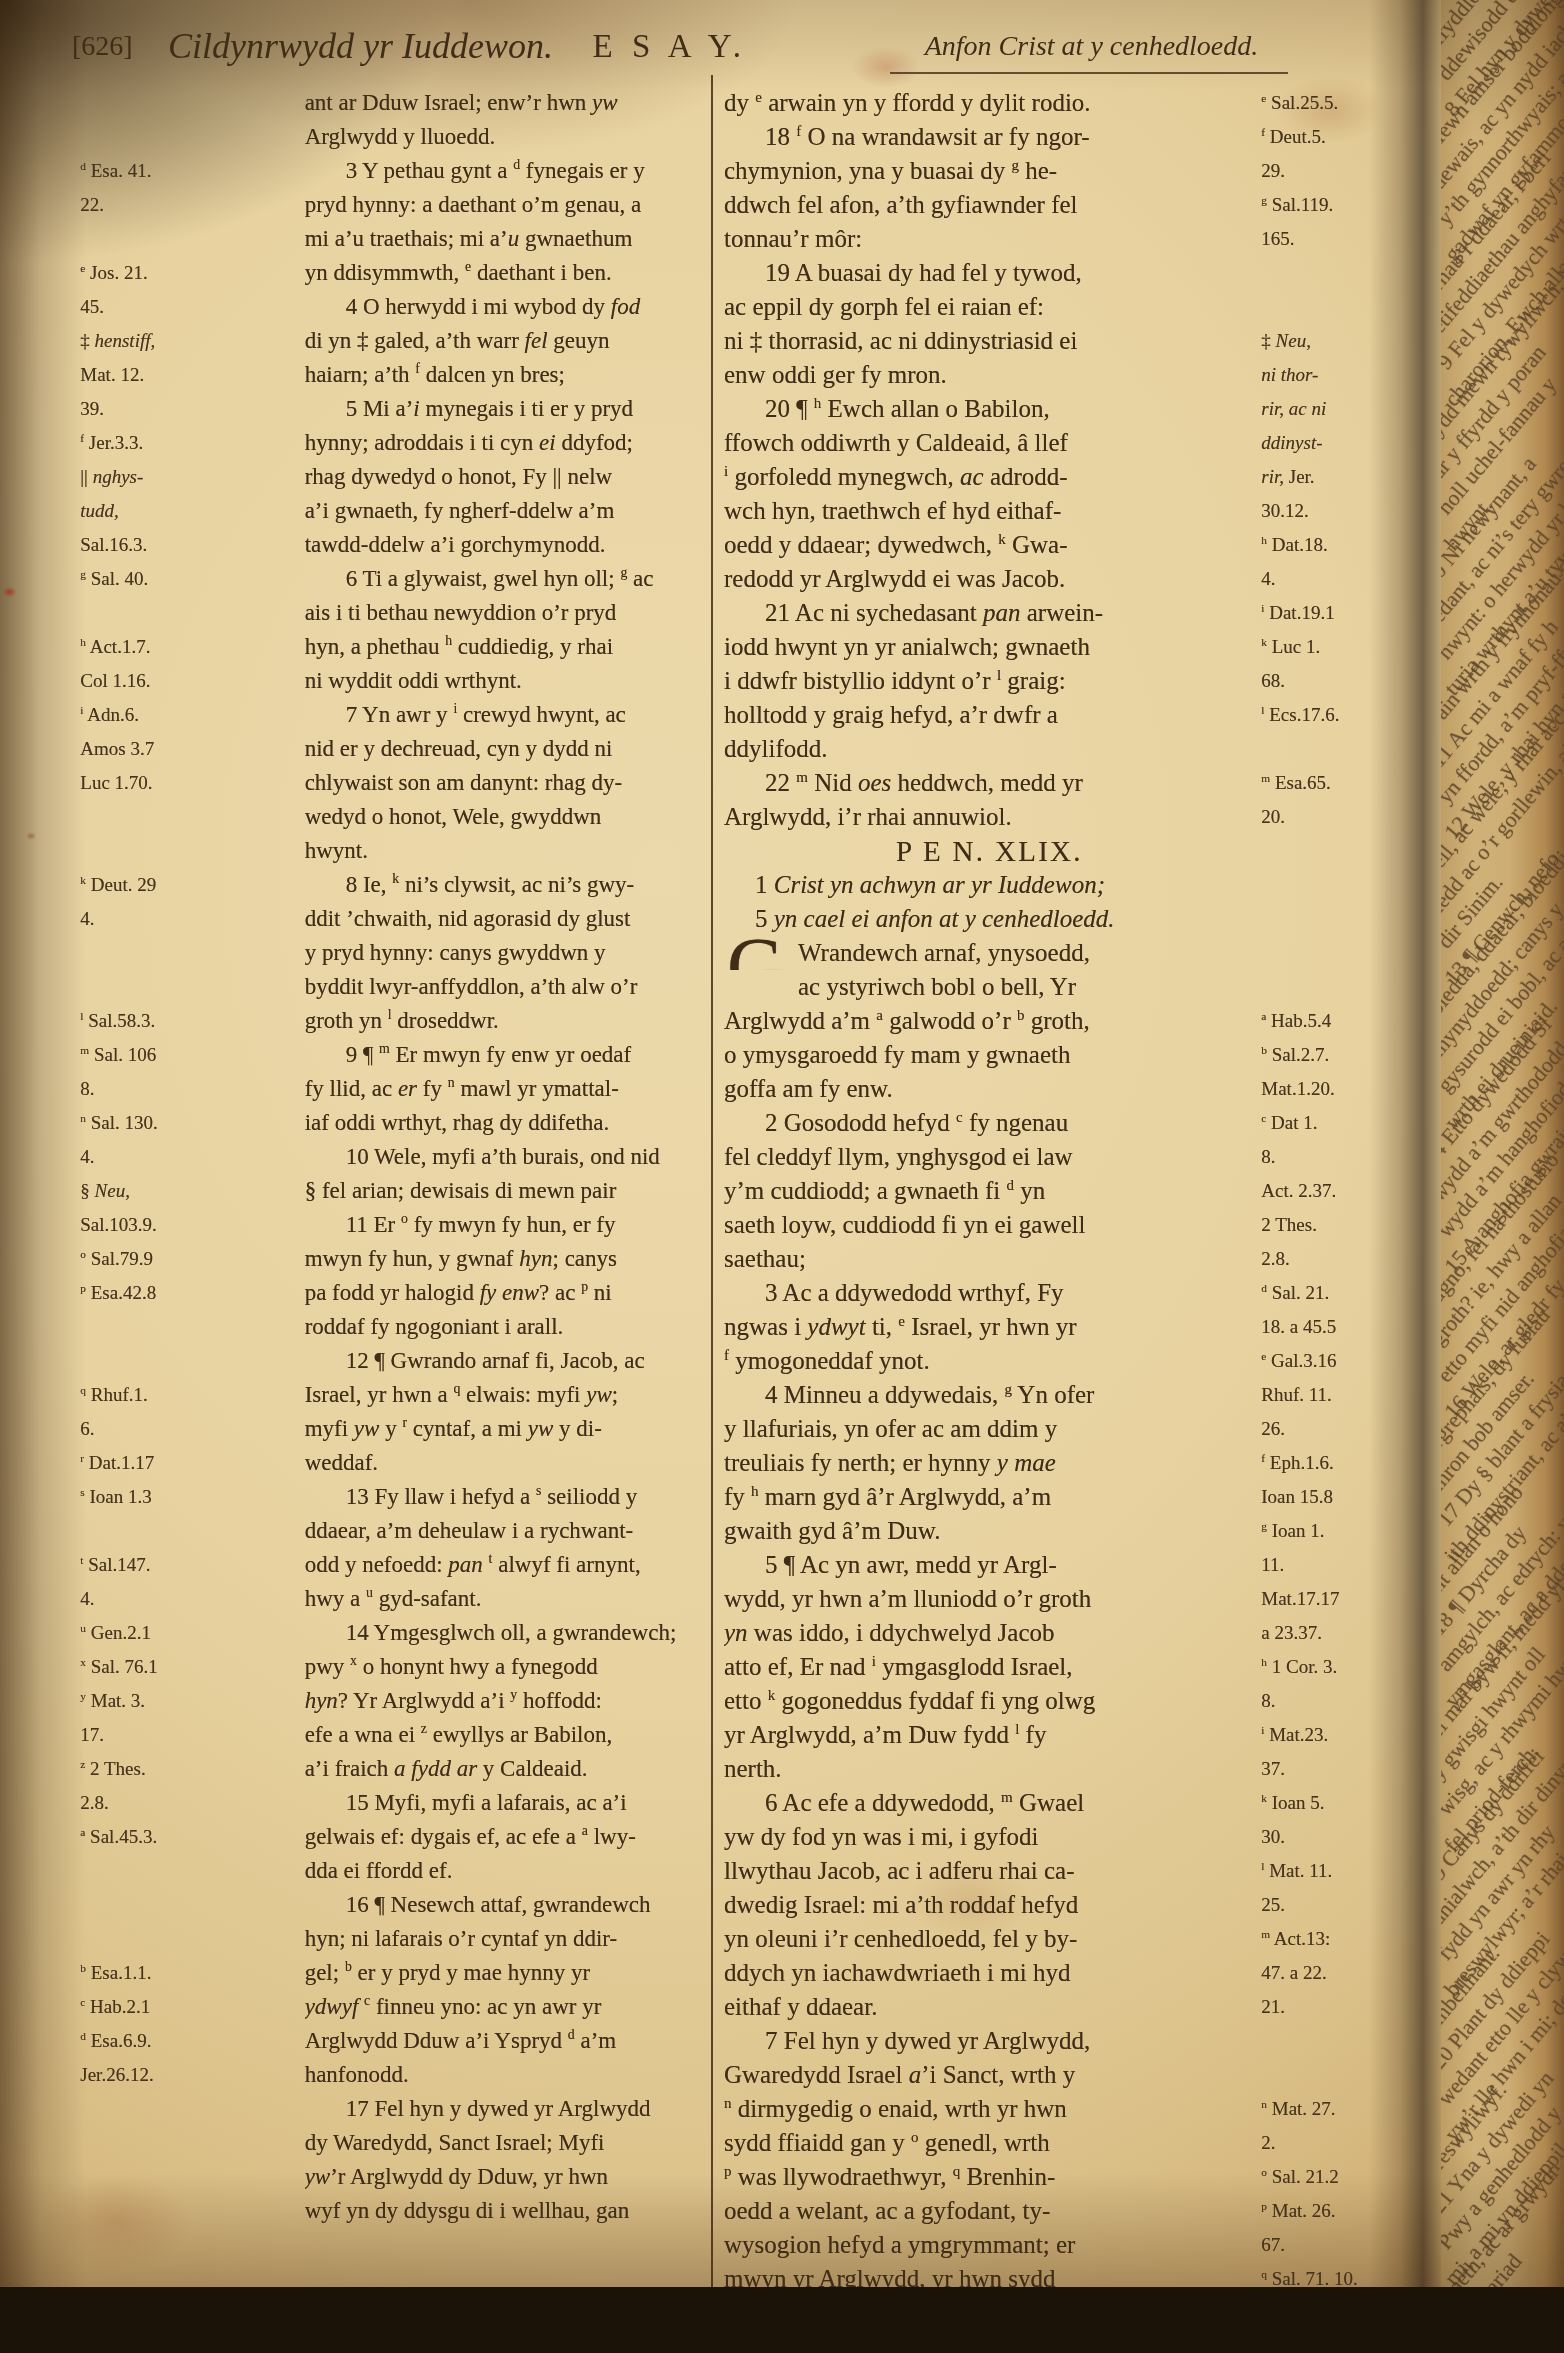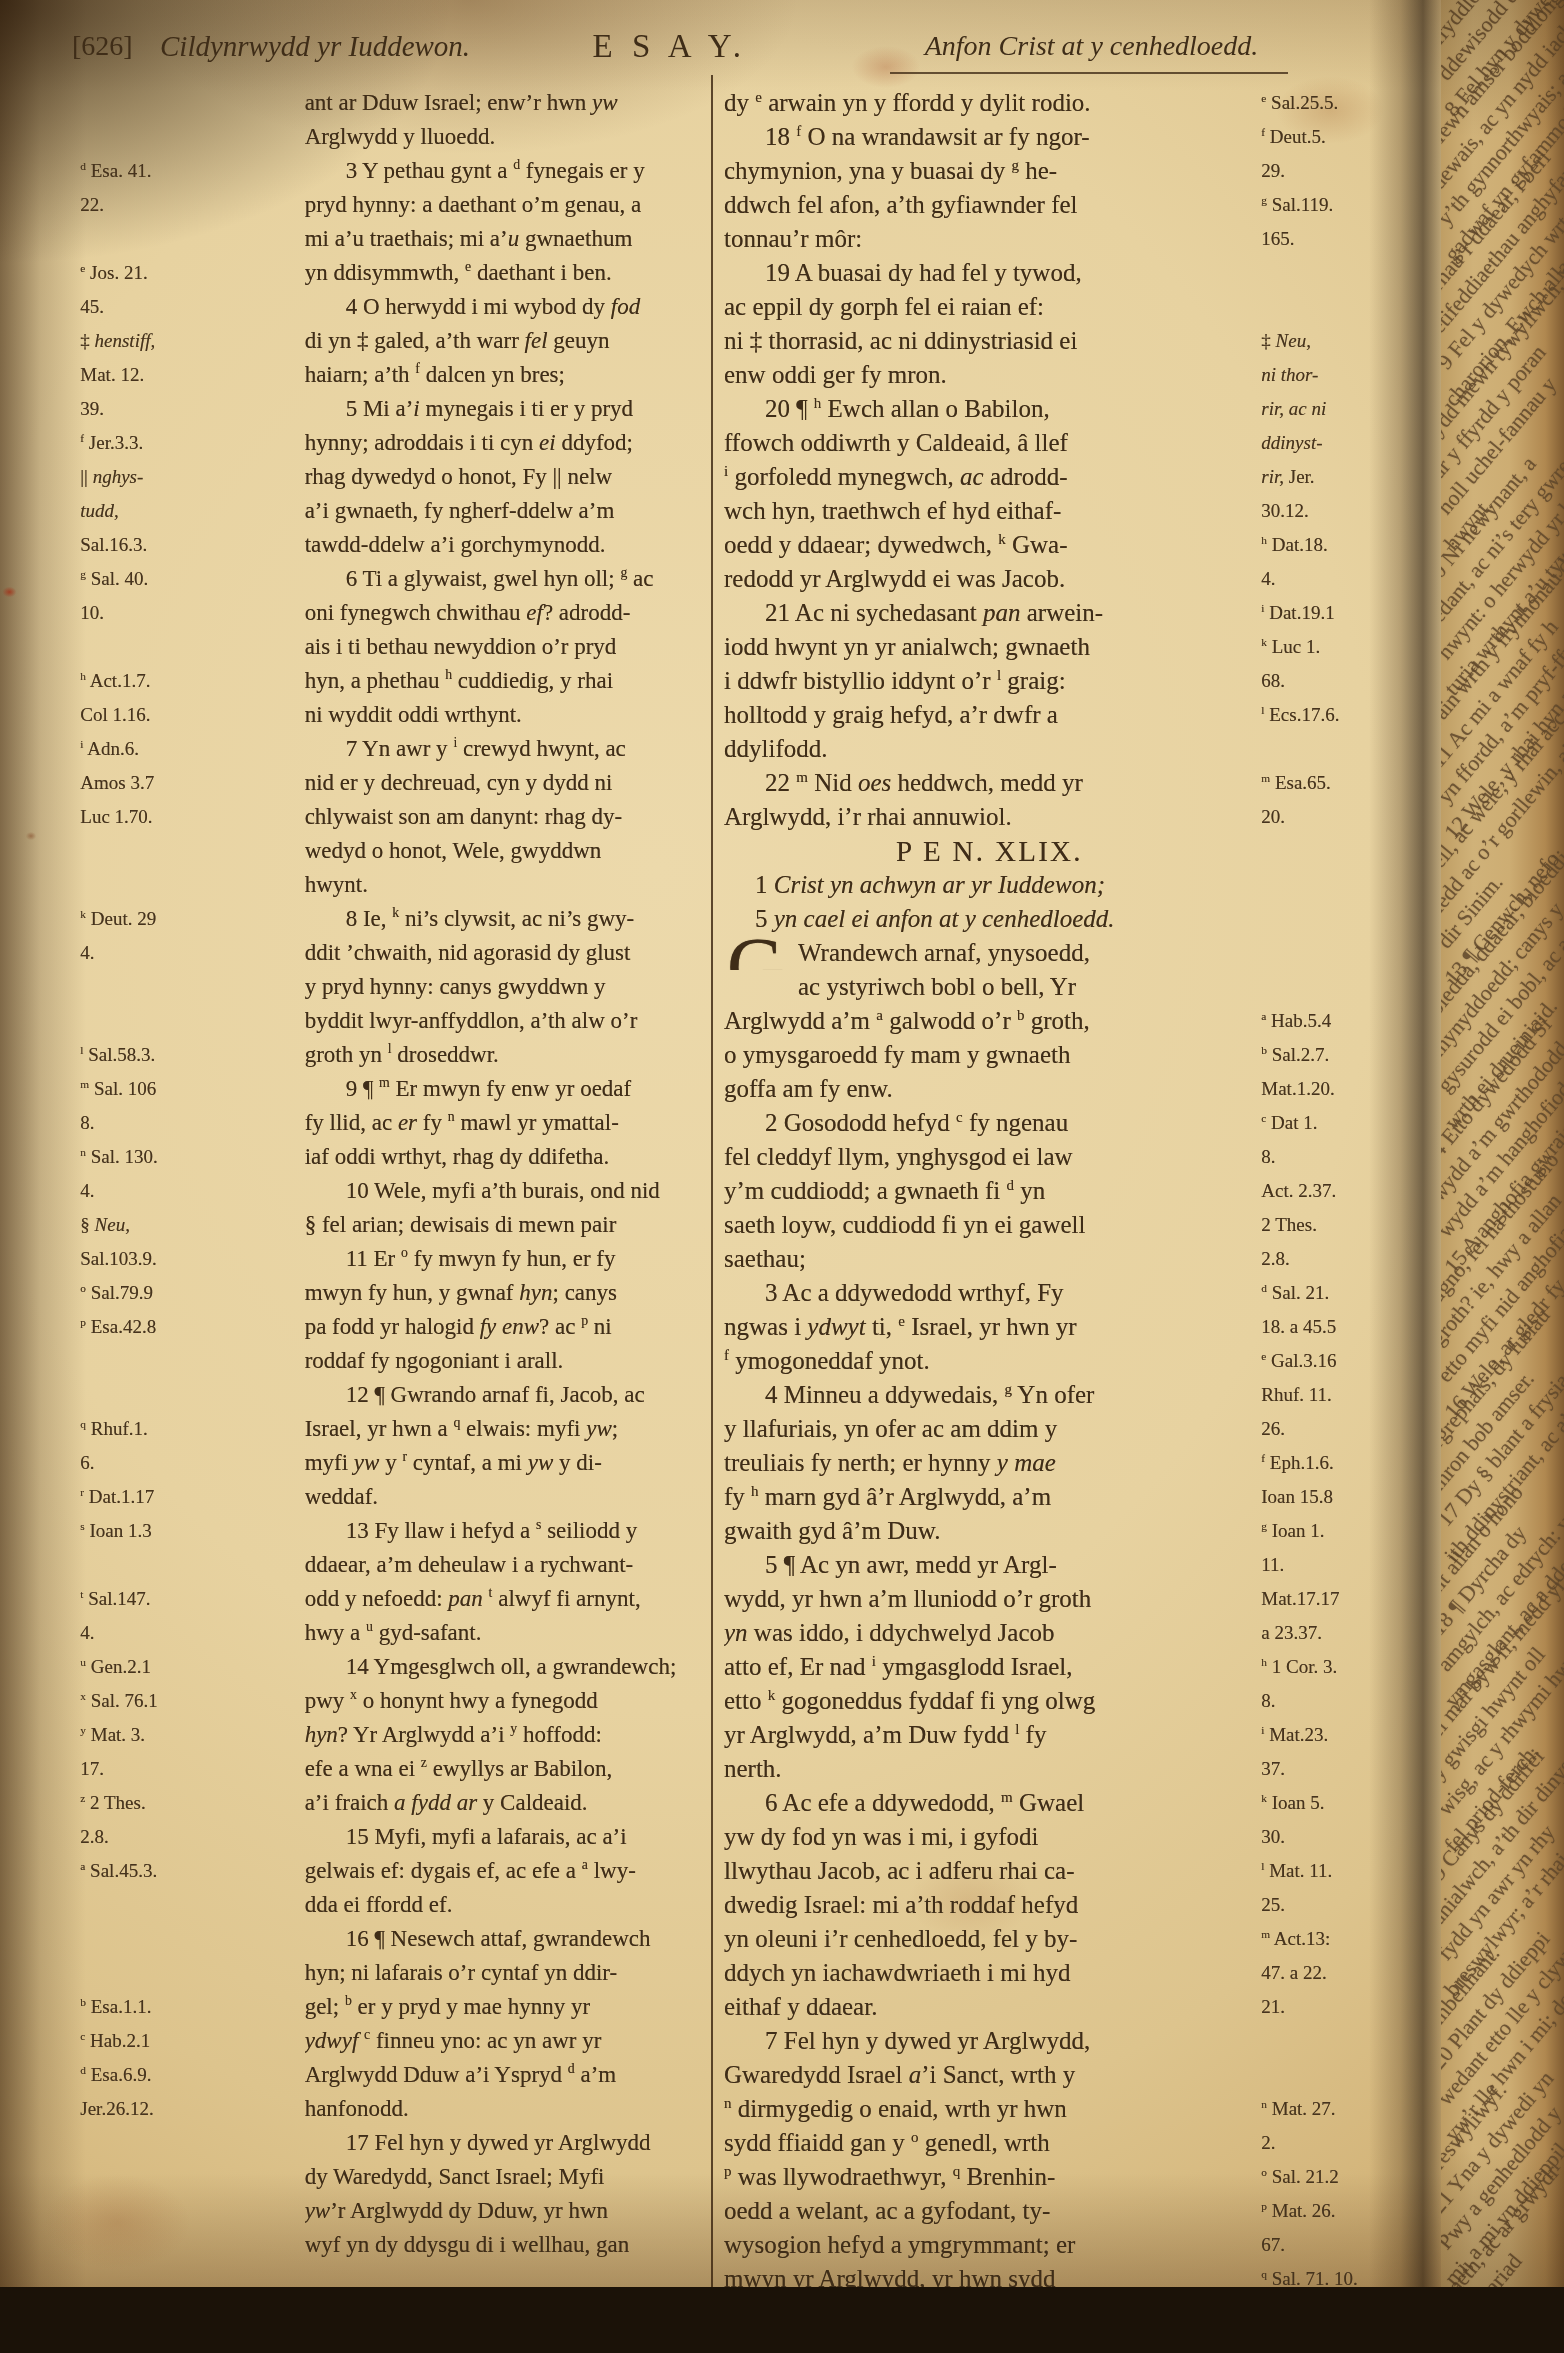--- a/index.html
+++ b/index.html
@@ -19,21 +19,21 @@
       radial-gradient(49px 30px at 886px 67px, rgba(158,62,24,.25), transparent 70%),
       radial-gradient(75px 47px at 1330px 110px, rgba(150,82,30,.22), transparent 72%),
       radial-gradient(102px 66px at 117px 2222px, rgba(140,72,30,.20), transparent 72%),
       radial-gradient(86px 55px at 970px 1901px, rgba(150,84,36,.15), transparent 72%),
       radial-gradient(55px 36px at 485px 2316px, rgba(140,74,30,.20), transparent 72%),
       radial-gradient(9.4px 7px at 9.4px 592px, rgba(164,42,18,.75), transparent 75%),
       radial-gradient(7px 5.5px at 31px 836px, rgba(120,52,20,.45), transparent 75%);}
   
   .hdr-item{position:absolute;top:28px;height:36px;line-height:36px;white-space:nowrap;}
   .h-num{left:72px;font-size:28px;}
-  .h-left{left:160px;font-style:italic;font-size:29px;}
+  .h-left{left:168px;font-style:italic;font-size:36px;}
   .h-book{left:548px;width:243px;text-align:center;font-size:33px;letter-spacing:5.5px;}
   .h-right{left:894px;width:395px;text-align:center;font-style:italic;font-size:28px;}
   .h-rule{position:absolute;left:890px;top:72px;width:398px;height:2.3px;background:rgba(63,42,20,.78);}
   
   .divider{position:absolute;left:711px;top:75px;width:2px;height:2225px;background:rgba(60,38,16,.82);}
   
   .col{position:absolute;top:86px;}
   .col-left{left:74px;width:635px;}
   .col-right{left:724px;width:679px;}
   .row{display:flex;height:34px;line-height:34px;white-space:nowrap;}
@@ -127,24 +127,20 @@
         <div class="mn"><i>tudd,</i></div>
         <div class="tx">a’i gwnaeth, fy ngherf-ddelw a’m</div>
       </div>
       <div class="row">
         <div class="mn">Sal.16.3.</div>
         <div class="tx">tawdd-ddelw a’i gorchymynodd.</div>
       </div>
       <div class="row v">
         <div class="mn"><sup>g</sup> Sal. 40.</div>
         <div class="tx">6 Ti a glywaist, gwel hyn oll; <sup>g</sup> ac</div>
-      </div>
-      <div class="row">
-        <div class="mn">10.</div>
-        <div class="tx">oni fynegwch chwithau <i>ef</i>? adrodd-</div>
       </div>
       <div class="row">
         <div class="mn"></div>
         <div class="tx">ais i ti bethau newyddion o’r pryd</div>
       </div>
       <div class="row">
         <div class="mn"><sup>h</sup> Act.1.7.</div>
         <div class="tx">hyn, a phethau <sup>h</sup> cuddiedig, y rhai</div>
       </div>
       <div class="row">

